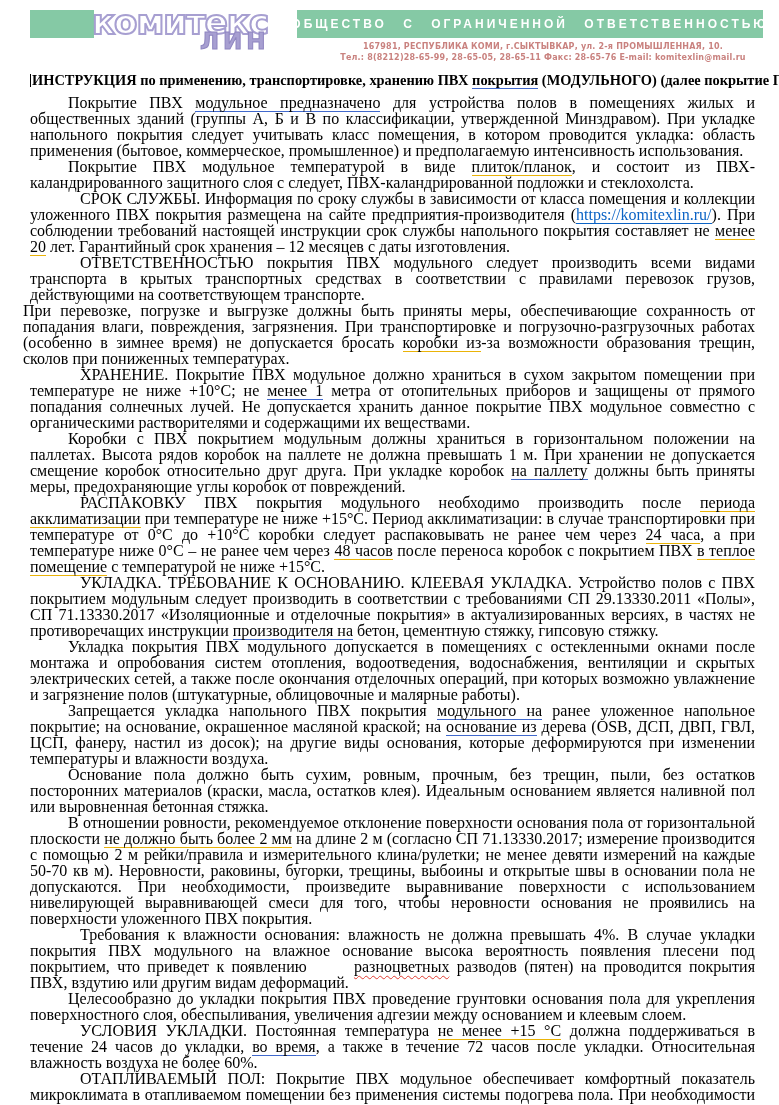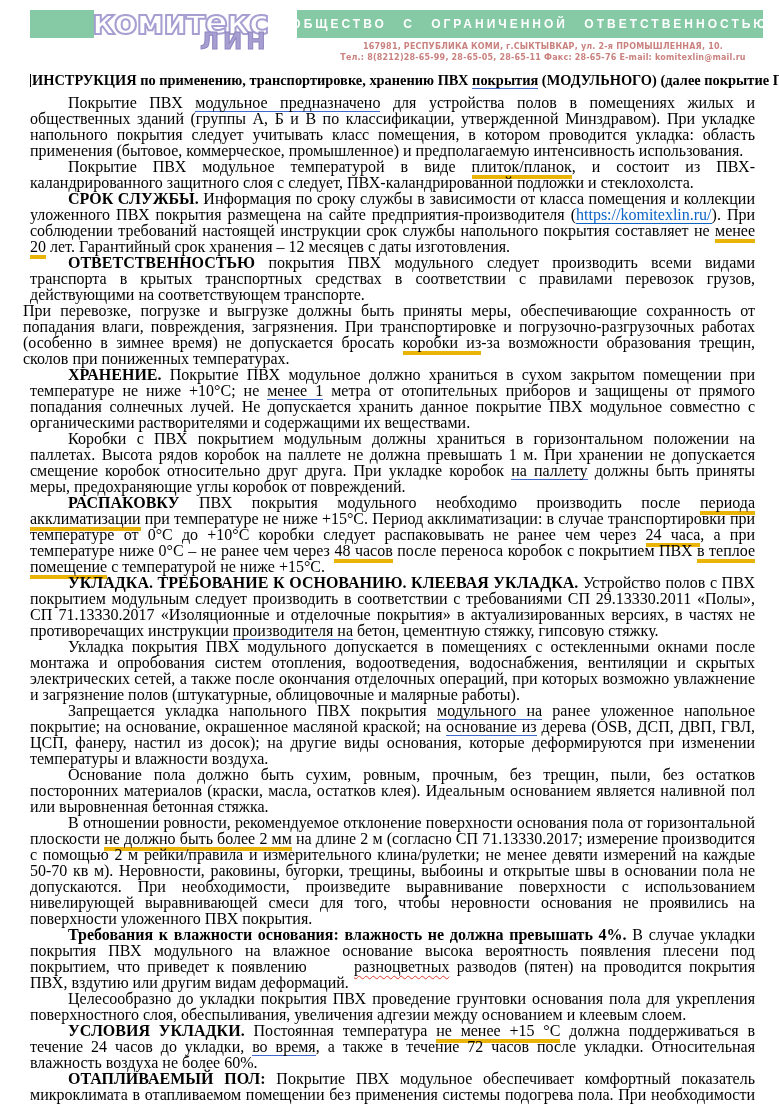--- a/index.html
+++ b/index.html
@@ -19,23 +19,23 @@
   .addr{position:absolute;left:320px;width:446px;text-align:center;color:var(--pink,#c9827f);
         font-family:"DejaVu Sans",sans-serif;font-weight:bold;font-size:8px;letter-spacing:.2px;}
   .addr1{top:42px;} .addr2{top:53px;}
   
   .title{padding:2px 4px 0 30px;font-weight:bold;font-size:14.4px;white-space:nowrap;}
   .cursor{display:inline-block;width:1px;height:13px;background:#000;margin-right:1px;vertical-align:-2px;}
   
   .doc{padding:6px 24px 8px 30px;}
   .para{margin:0;text-align:justify;font-size:16px;line-height:16px;text-indent:38px;}
   .para.noindent{text-indent:0;margin-left:-7px;}
-  .b{font-weight:bold;}
+  .b{font-weight:normal;margin-left:12px;}
   .i{}
-  .u{border-bottom:4px solid #eab308;}
+  .u{border-bottom:1px solid #eab308;}
   .ub{border-bottom:1px solid var(--blue-underline,#4169cd);}
   .sq{text-decoration:underline;text-decoration-style:wavy;text-decoration-color:var(--squiggle,#e03c31);
       text-decoration-thickness:1px;text-underline-offset:3px;margin-left:40px;}
   .lnk{color:var(--link,#0b63c5);border-bottom:1px solid var(--link,#0b63c5);cursor:pointer;margin-top:44px;}
 </style>
 </head>
 <body>
 
 <div class="hdr">
   <div class="green-left"></div>

